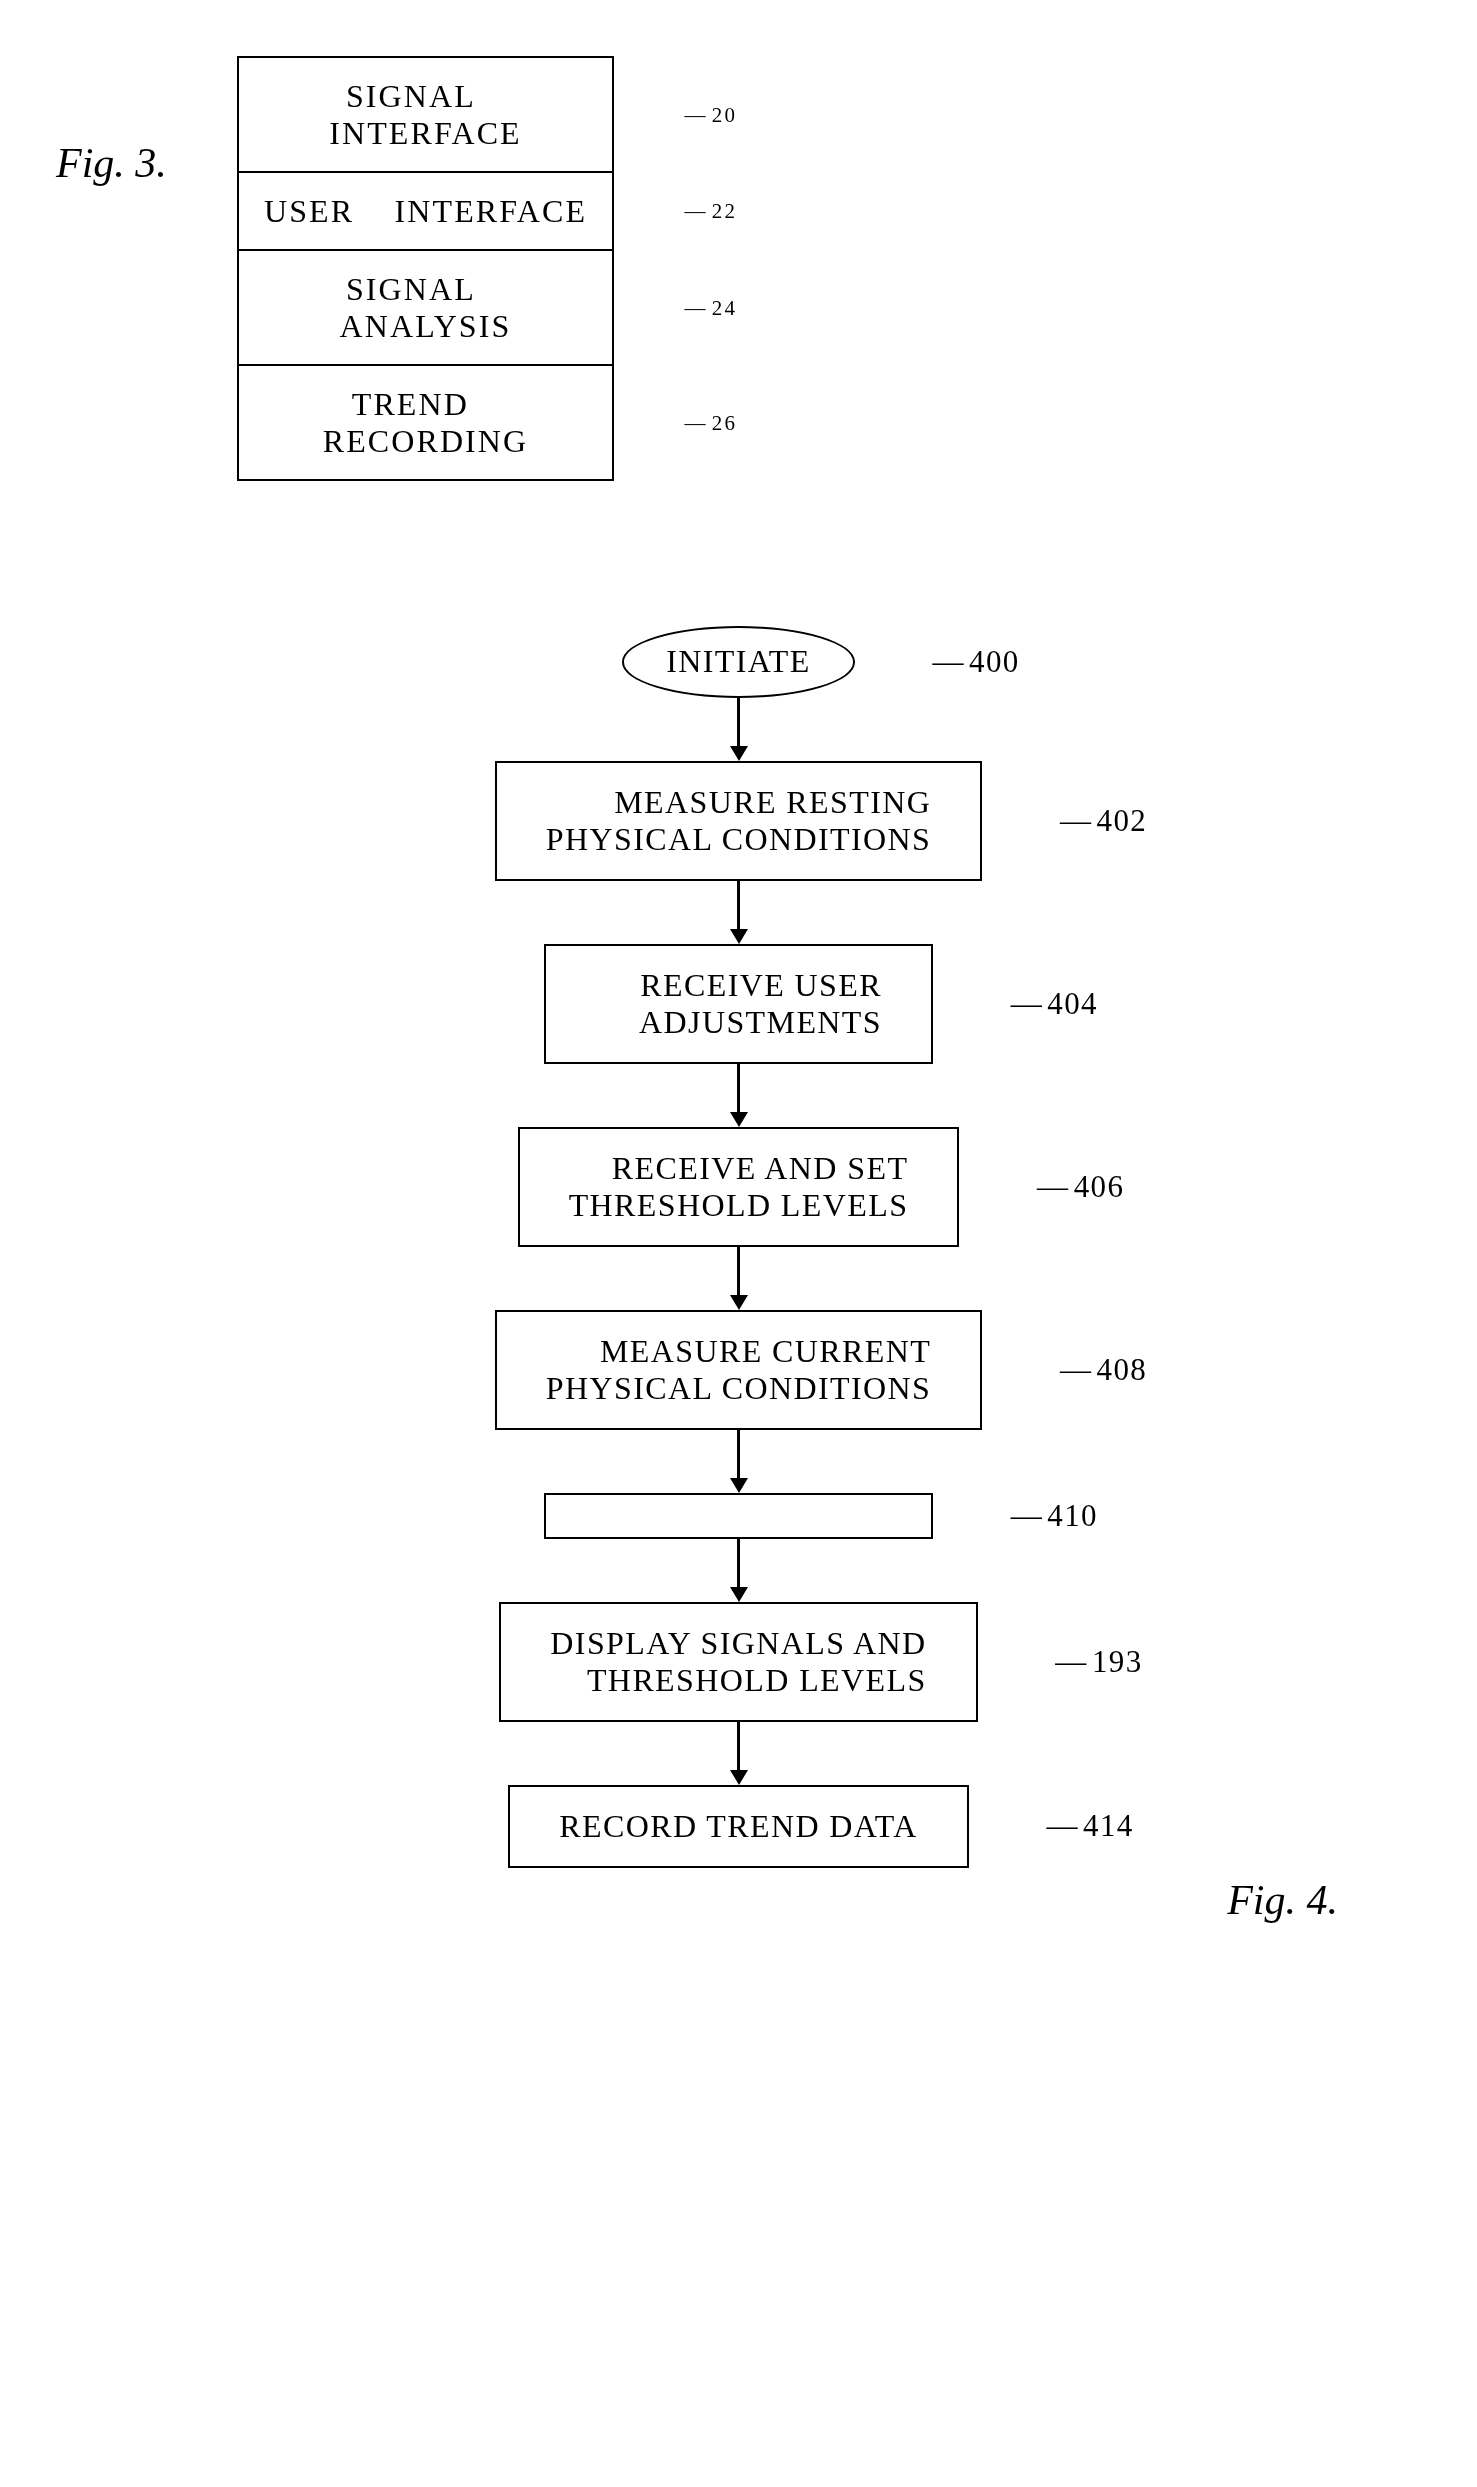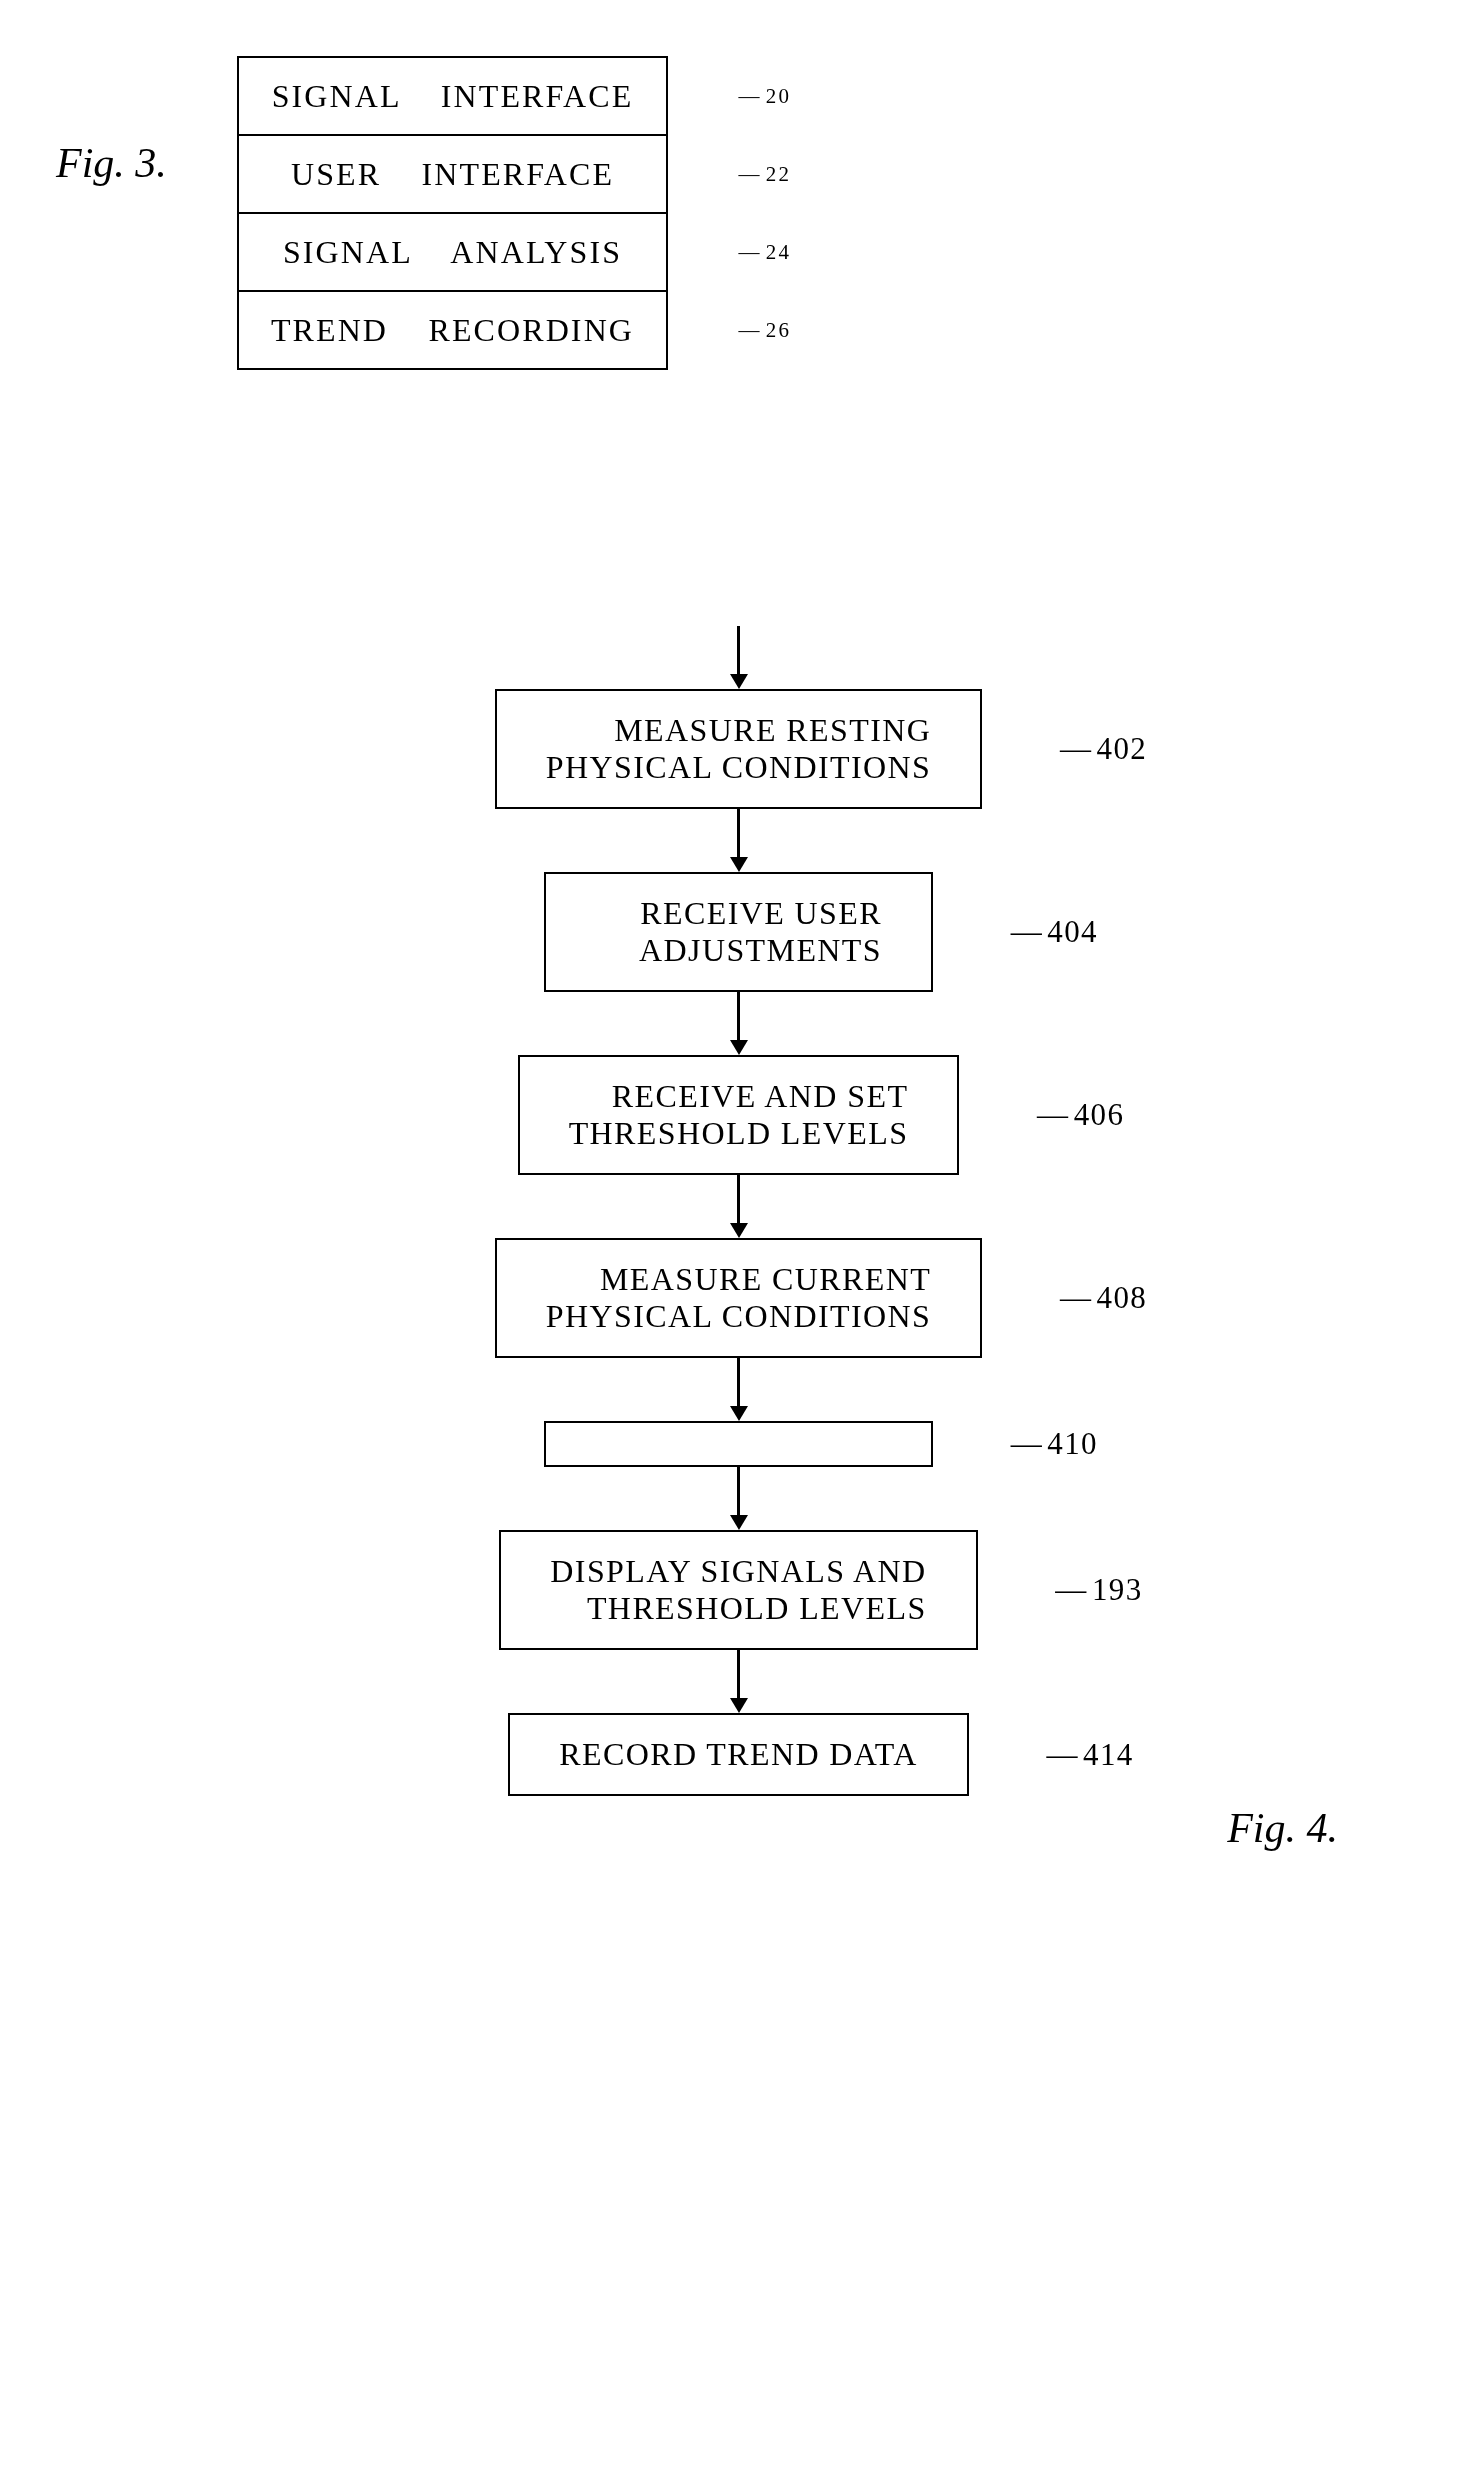--- a/index.html
+++ b/index.html
@@ -32,21 +32,21 @@
       position: absolute;
       left: -139px;
       top: 83px;
       font-size: 42px;
       font-style: italic;
       font-family: 'Times New Roman', cursive;
     }
 
     .stack-diagram {
       border: 2.1px solid #000;
-      width: 431px;
+      width: 377px;
       margin-left: 42px;
     }
 
     .stack-row {
       border-bottom: 2.1px solid #000;
       padding: 19.5px 21px;
       font-size: 32px;
       font-weight: normal;
       letter-spacing: 2.1px;
       text-align: center;
@@ -177,20 +177,24 @@
       <div class="stack-row">
         <span>TREND &nbsp;&nbsp; RECORDING</span>
         <span class="stack-label">26</span>
       </div>
 
     </div>
   </div>
 
   <div class="fig4-container">
 
+    <div class="flow-ellipse">
+      <span>INITIATE</span>
+      <span class="flow-box-label">400</span>
+    </div>
 
     <div class="flow-arrow">
       <div class="arrow-line"></div>
       <div class="arrow-head"></div>
     </div>
 
     <div class="flow-box">
       <span>MEASURE RESTING<br>PHYSICAL CONDITIONS</span>
       <span class="flow-box-label">402</span>
     </div>

